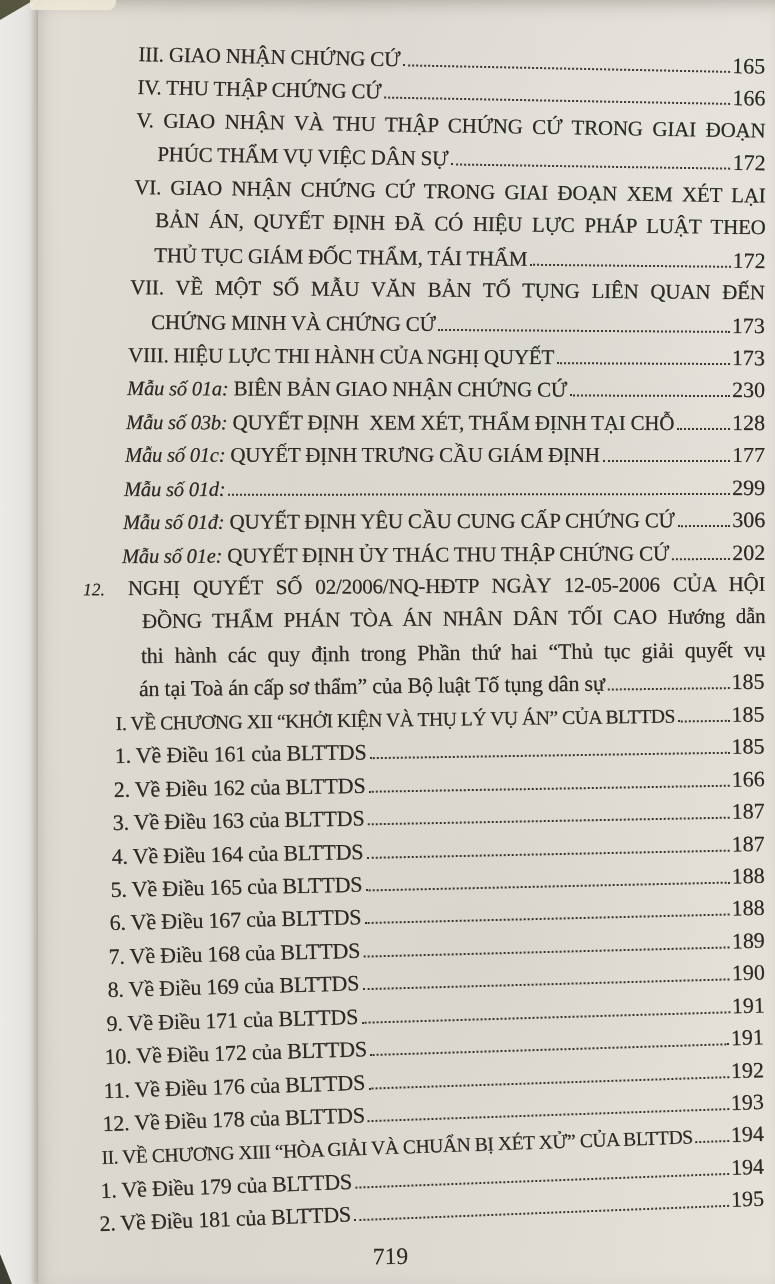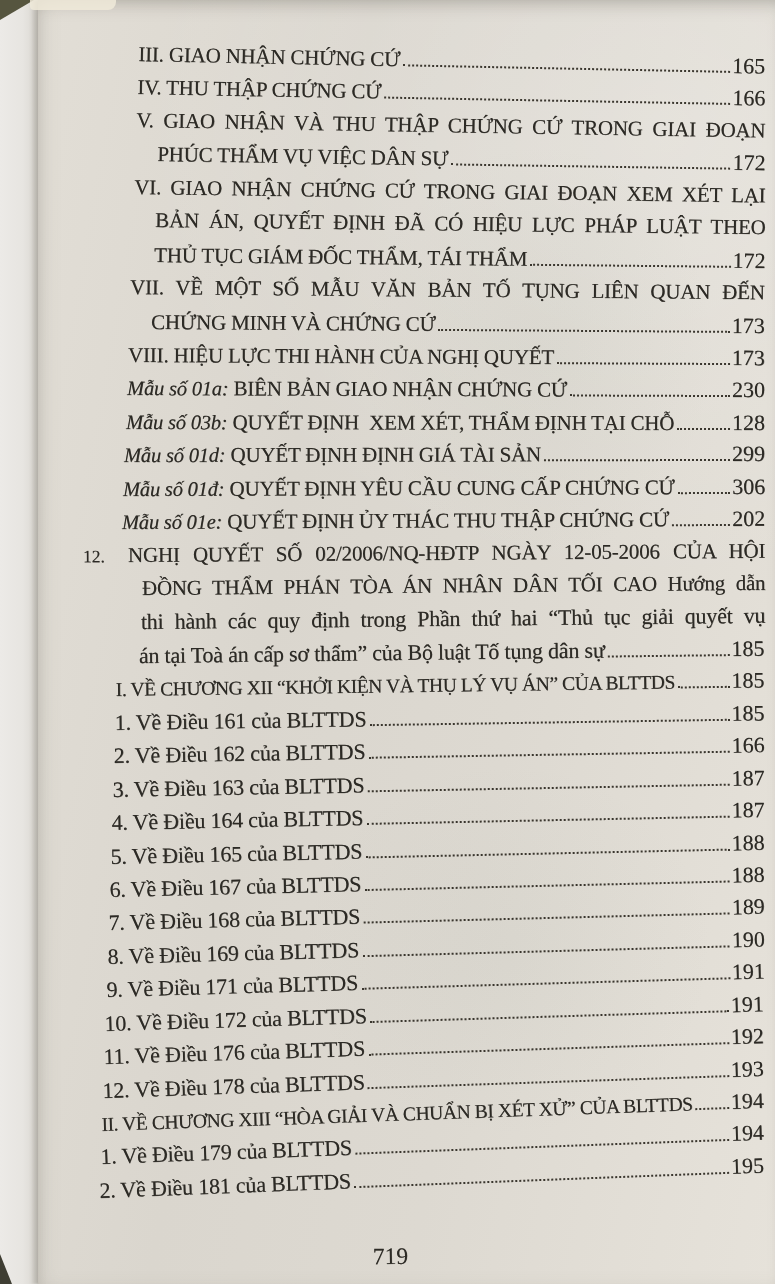--- a/index.html
+++ b/index.html
@@ -57,21 +57,21 @@
   }
   .row.lead{display:flex;align-items:baseline;}
   .row.just{display:block;text-align:justify;text-align-last:justify;white-space:normal;}
   .row.caps{font-size:21px;}
   .row.fit{font-size:19.6px;letter-spacing:-0.45px;}
   .txt{white-space:pre;}
   .just .txt{white-space:normal;}
   .form-label{font-style:italic;font-size:20.5px;}
   .item-no{
     display:inline-block;margin-left:-38px;width:32px;
-    font-size:17.5px;letter-spacing:0;
+    font-size:17.5px;letter-spacing:0;font-style:italic;
   }
   .leader{
     flex:1;min-width:12px;height:0;align-self:flex-end;
     border-bottom:2.9px dotted #3a362e;
     margin:0 2px 9px 3px;
   }
   .pg{font-size:22px;letter-spacing:0;}
   .footer{
     position:absolute;left:0;top:1243px;width:100%;
     text-align:center;color:#2c2a25;font-size:23.5px;
@@ -162,24 +162,30 @@
     <span class="leader"></span>
     <span class="pg">230</span>
   </div>
         <div class="row lead caps" style="transform: rotate(0.097deg); margin-left: 88.1px;">
 
     <span class="form-label">Mẫu số 03b:</span>
     <span class="txt"> QUYẾT ĐỊNH  XEM XÉT, THẨM ĐỊNH TẠI CHỖ</span>
     <span class="leader"></span>
     <span class="pg">128</span>
   </div>
+        <div class="row lead caps" style="transform: rotate(0.001deg); margin-left: 87px;">
+
+    <span class="form-label">Mẫu số 01c:</span>
+    <span class="txt"> QUYẾT ĐỊNH TRƯNG CẦU GIÁM ĐỊNH</span>
+    <span class="leader"></span>
+    <span class="pg">177</span>
+  </div>
         <div class="row lead caps" style="transform: rotate(-0.094deg); margin-left: 85.9px;">
 
     <span class="form-label">Mẫu số 01d:</span>
-    <span class="txt"> QUYẾT ĐỊNH ĐỊNH GIÁ TÀI SẢN</span>
     <span class="leader"></span>
     <span class="pg">299</span>
   </div>
         <div class="row lead caps" style="transform: rotate(-0.19deg); margin-left: 84.8px;">
 
     <span class="form-label">Mẫu số 01đ:</span>
     <span class="txt"> QUYẾT ĐỊNH YÊU CẦU CUNG CẤP CHỨNG CỨ</span>
     <span class="leader"></span>
     <span class="pg">306</span>
   </div>

